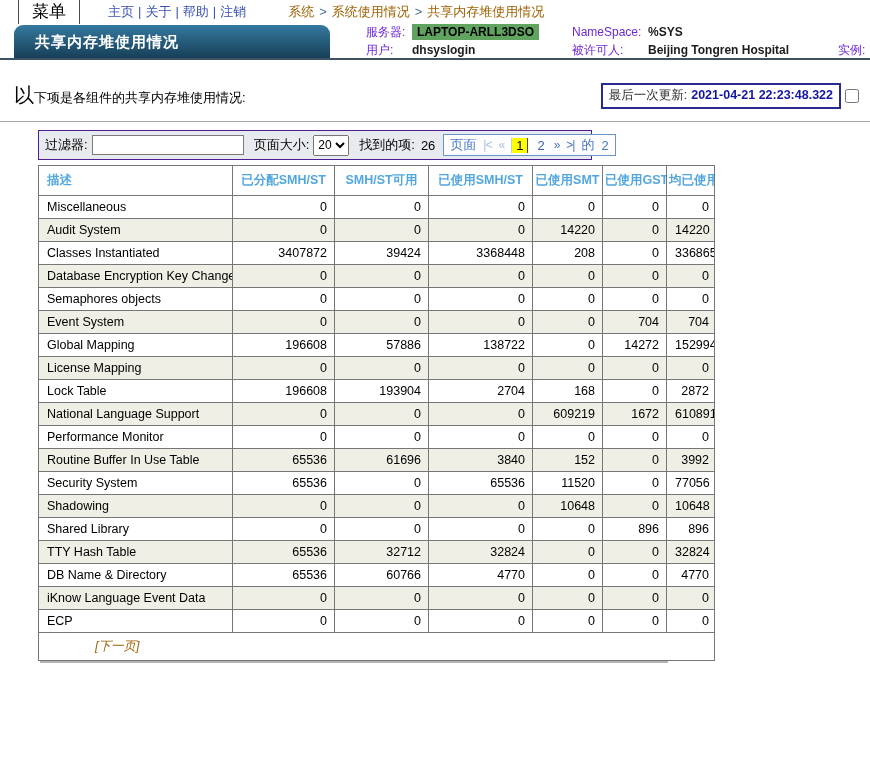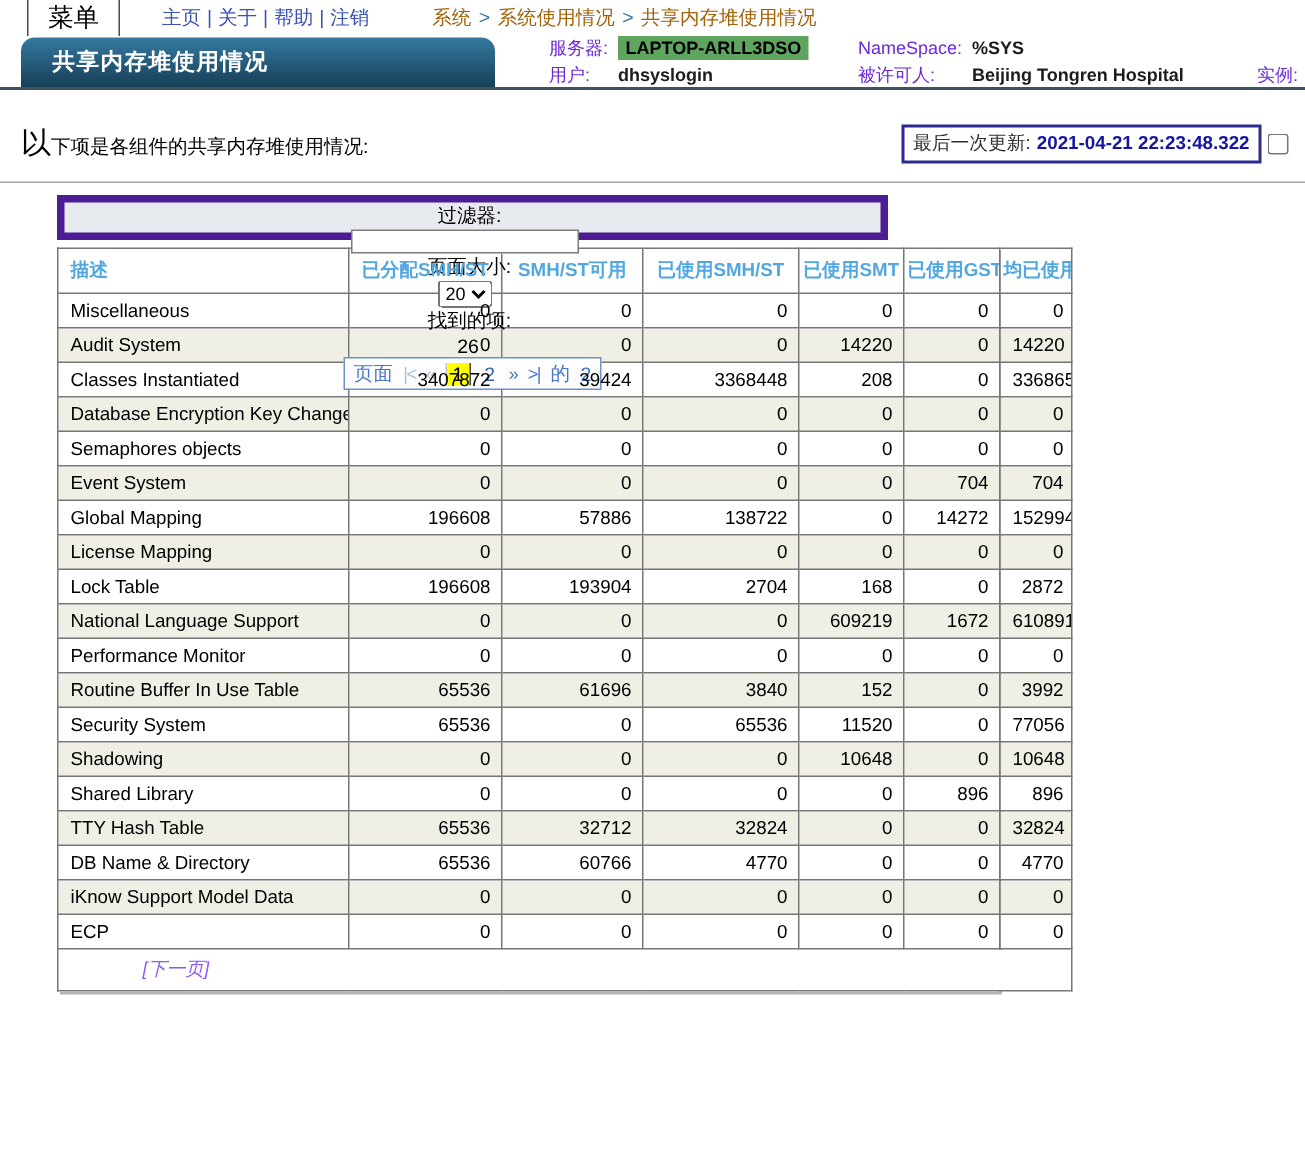--- a/index.html
+++ b/index.html
@@ -65,23 +65,23 @@
     font-size: 12.5px; white-space: nowrap; color: #30302f;
   }
   .update-box .ts { color: #1515a3; font-weight: bold; margin-left: 4px; }
   .update-area input[type=checkbox] { margin-left: 4px; width: 14px; height: 14px; }
 
   .light-divider { margin-top: 12px; border: 0; border-top: 1px solid #a6a6a6; }
 
   
   .filter-bar {
     margin: 8px 0 0 38px; width: 554px; height: 30px;
-    background: #e7eaee; border: 5px solid #4c1d95;
+    background: #e7eaee; border: 1px solid #4c1d95;
     display: flex; align-items: center; padding: 0 6px;
-    white-space: nowrap; font-size: 13px; flex-direction: column;
+    white-space: nowrap; font-size: 13px;
   }
   .filter-bar .flabel { margin-right: 4px; }
   .filter-input { width: 152px; height: 20px; border: 1px solid #7b7b7b; margin-right: 10px; font-size: 12px; padding: 0 3px; }
   .pagesize-select { height: 21px; font-size: 12px; margin-right: 10px; }
   .found-count { margin: 0 8px 0 2px; }
   .pager {
     display: inline-flex; align-items: center;
     border: 1px solid #6a94c8; background: #fdfdfd;
     padding: 1px 6px; height: 22px; gap: 7px;
   }
@@ -106,21 +106,21 @@
     padding: 6px 2px; background: #fff; font-size: 12.5px;
   }
   table.grid th.desc { text-align: left; padding-left: 8px; }
   table.grid td { padding: 4px 8px; height: 17px; }
   table.grid td.name { text-align: left; }
   table.grid td.num { text-align: right; padding-right: 7px; }
   table.grid td.num:last-child { padding-right: 5px; }
   table.grid tbody tr:nth-child(even) td { background: #efefe5; }
   table.grid tbody tr:nth-child(odd) td { background: #ffffff; }
   table.grid tfoot td { height: 28px; padding-left: 56px; background: #fff; }
-  .next-link { color: #8b5cf6; font-style: italic; text-decoration: none; cursor: pointer; }
+  .next-link { color: #a16207; font-style: italic; text-decoration: none; cursor: pointer; }
 </style>
 </head>
 <body>
 
 <div class="topbar">
   <div class="menu-btn">菜单</div>
   <div class="top-links" id="topLinks"><a class="toplink">主页</a><span class="sep">|</span><a class="toplink">关于</a><span class="sep">|</span><a class="toplink">帮助</a><span class="sep">|</span><a class="toplink">注销</a></div>
   <div class="breadcrumb" id="breadcrumbEl"><a class="crumb">系统</a><span class="bc-sep">&gt;</span><a class="crumb">系统使用情况</a><span class="bc-sep">&gt;</span><a class="crumb">共享内存堆使用情况</a></div>
 </div>
 
@@ -349,21 +349,21 @@
         <tr>
           <td class="name">DB Name &amp; Directory</td>
           <td class="num">65536</td>
           <td class="num">60766</td>
           <td class="num">4770</td>
           <td class="num">0</td>
           <td class="num">0</td>
           <td class="num">4770</td>
         </tr>
         <tr>
-          <td class="name">iKnow Support Model Data</td>
+          <td class="name">iKnow Language Event Data</td>
           <td class="num">0</td>
           <td class="num">0</td>
           <td class="num">0</td>
           <td class="num">0</td>
           <td class="num">0</td>
           <td class="num">0</td>
         </tr>
         <tr>
           <td class="name">ECP</td>
           <td class="num">0</td>

